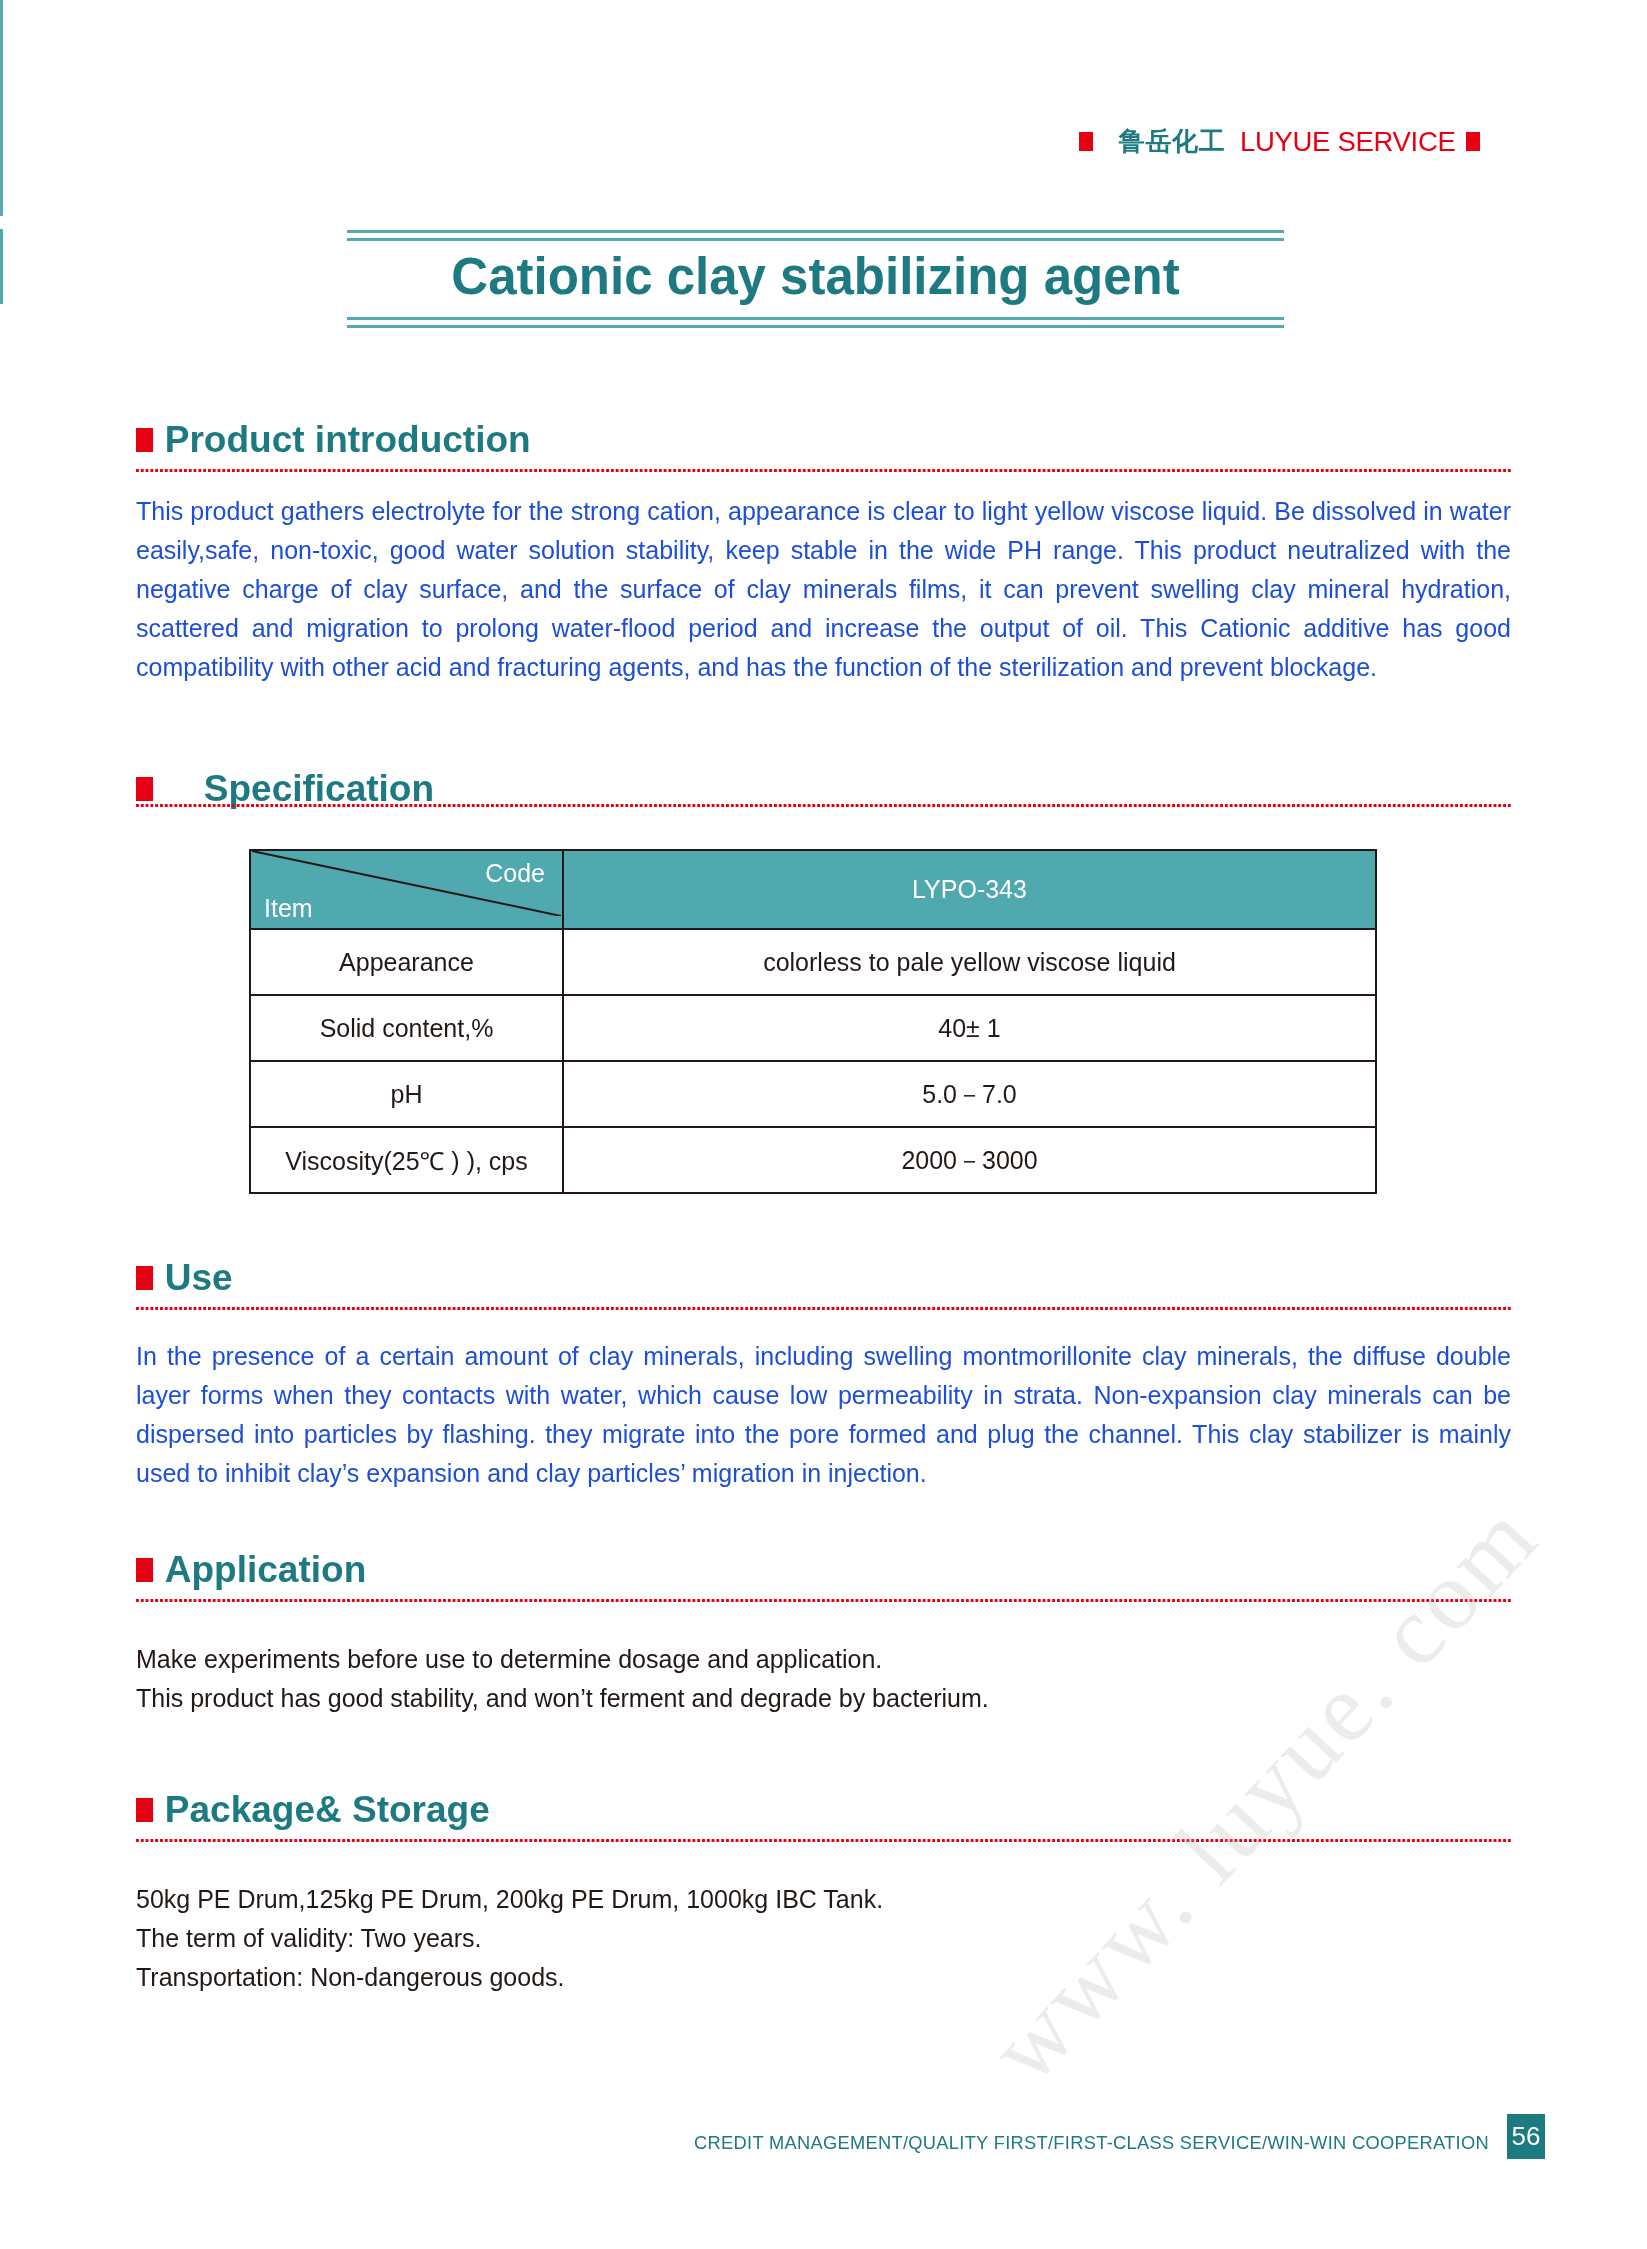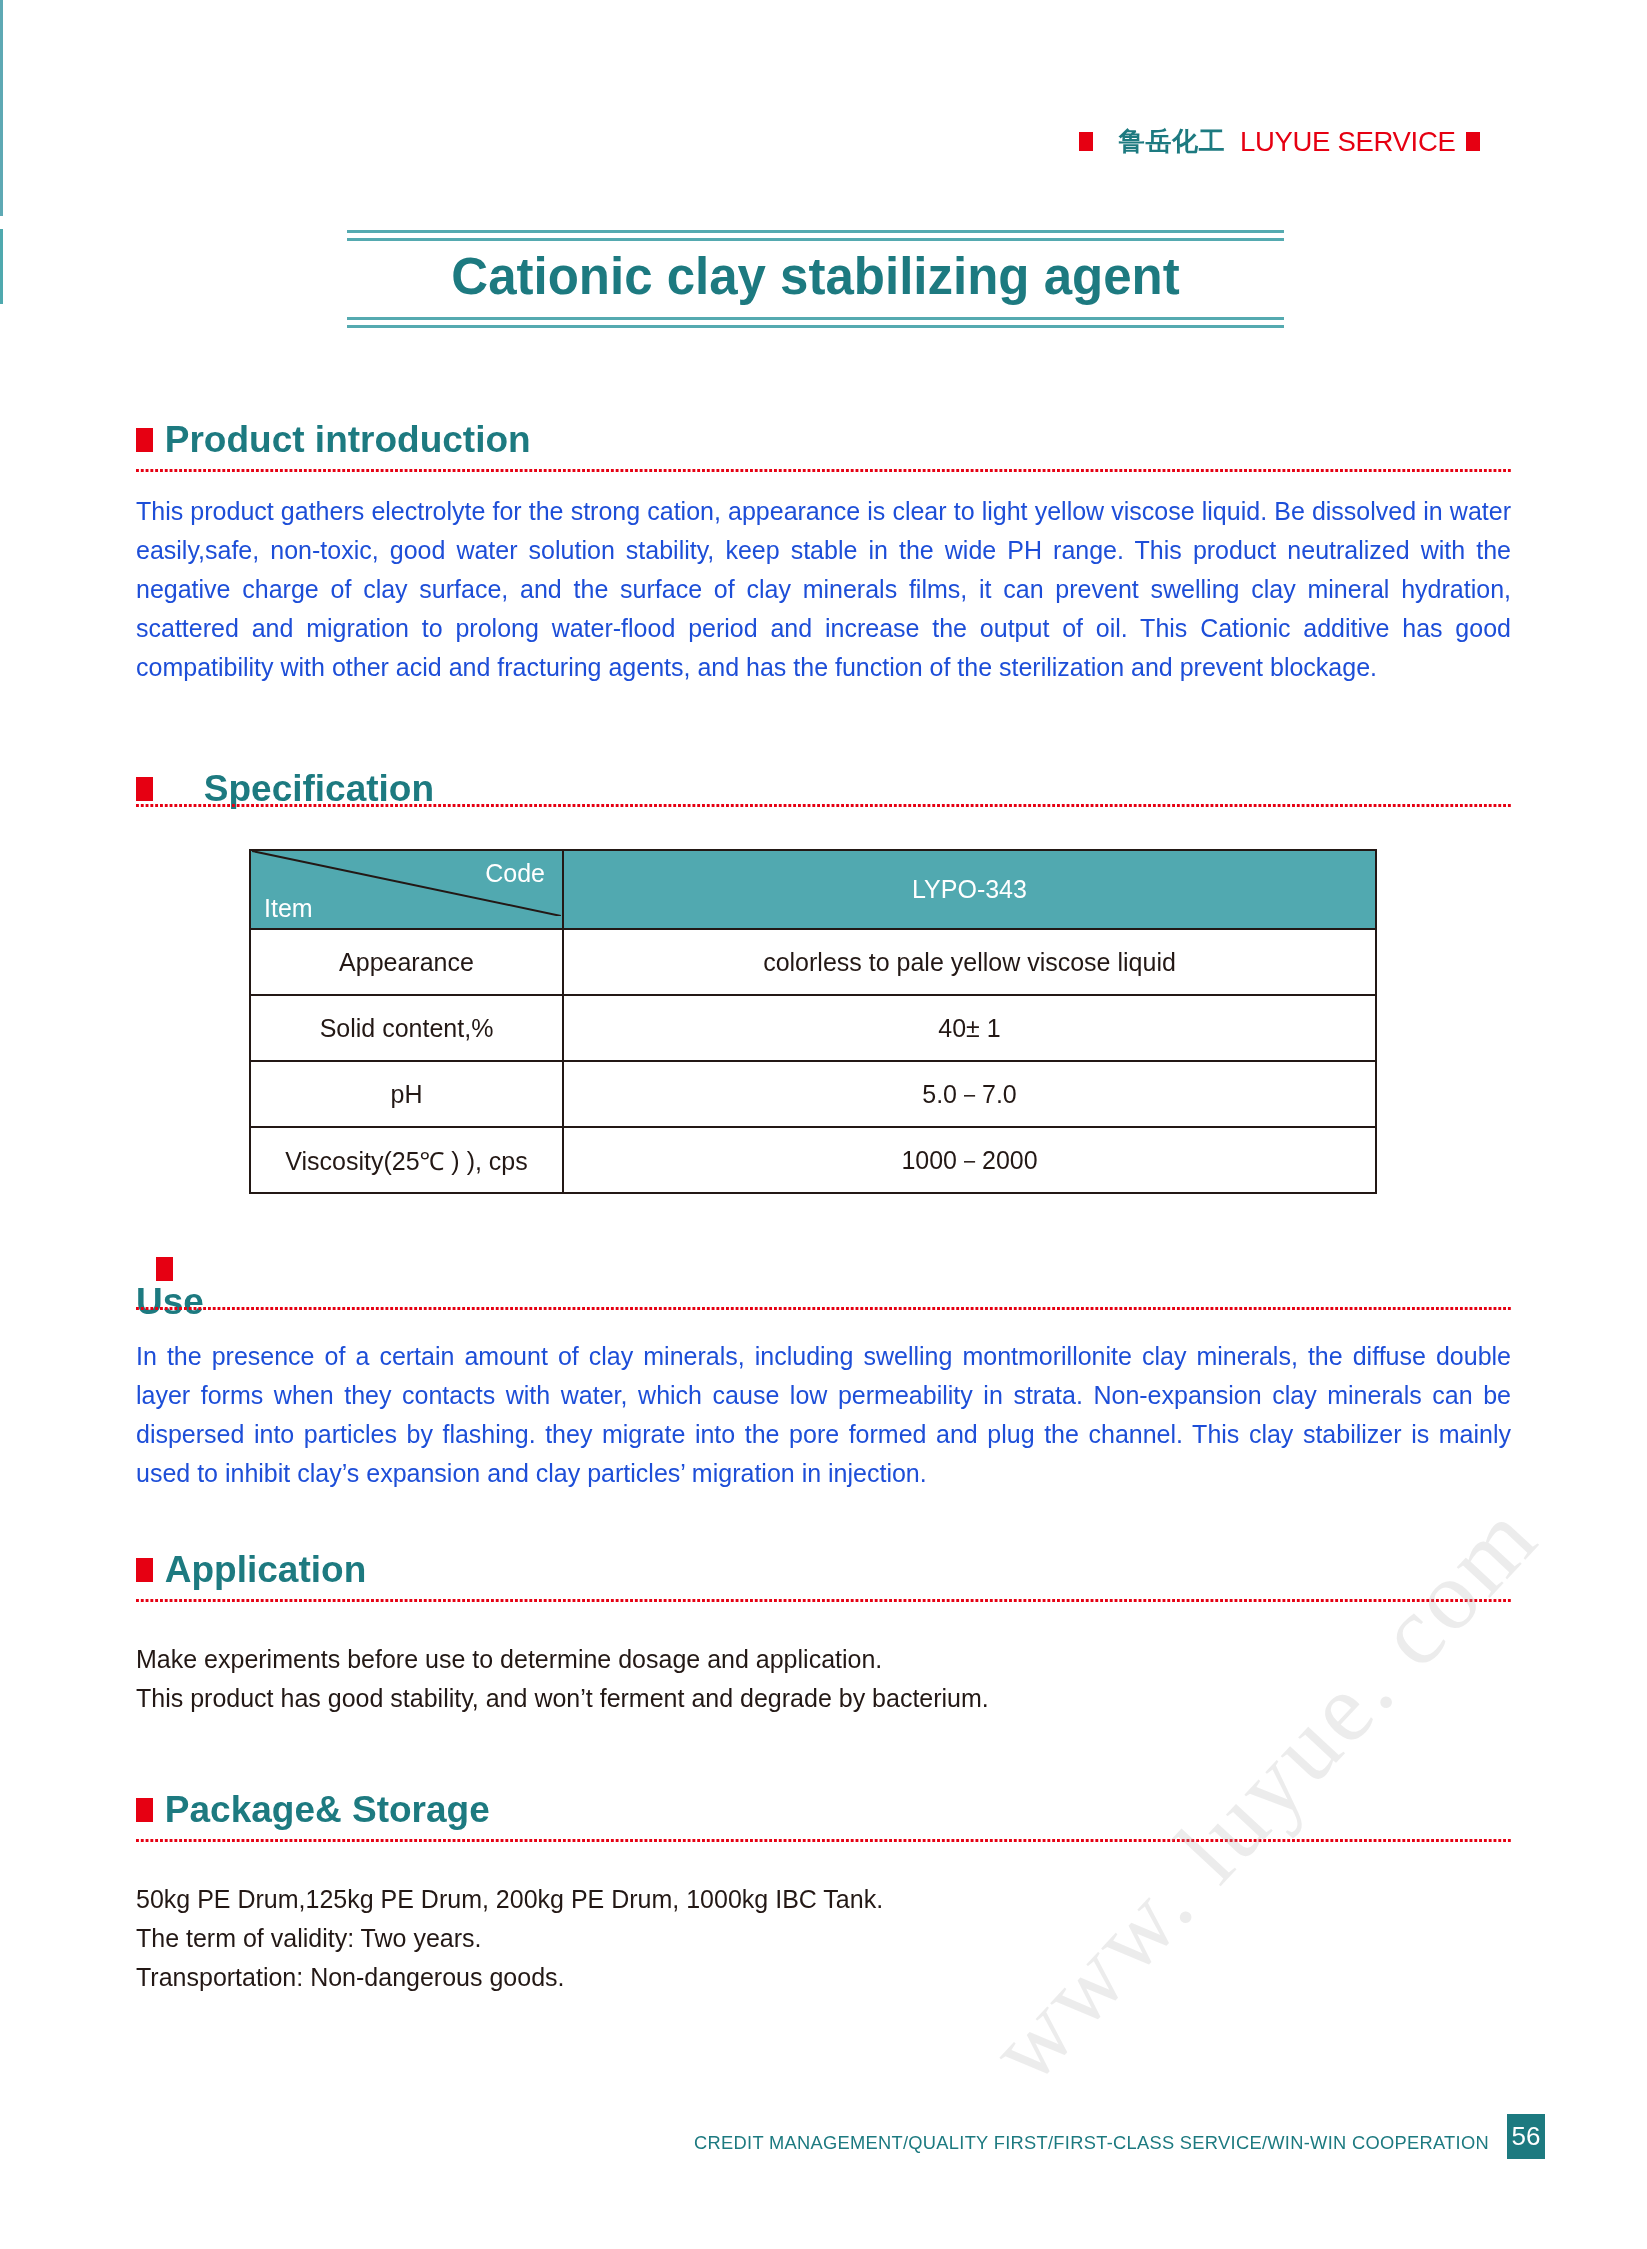--- a/index.html
+++ b/index.html
@@ -97,26 +97,26 @@
   <tr>
     <td class="c1">Solid content,%</td>
     <td>40± 1</td>
   </tr>
   <tr>
     <td class="c1">pH</td>
     <td>5.0－7.0</td>
   </tr>
   <tr>
     <td class="c1">Viscosity(25℃ ) ), cps</td>
-    <td>1000－2000</td>
+    <td>2000－3000</td>
   </tr>
 </tbody>
   </table>
 
-<div class="sec-head" style="top:1257px;flex-direction:column;">
+<div class="sec-head" style="top:1257px;">
   <span class="sq"></span>
   <span class="txt">Use</span>
 </div>
 <div class="dots" style="top:1307px;"></div>
 <div class="para" style="top:1337px;">
   <p>In the presence of a certain amount of clay minerals, including swelling montmorillonite clay minerals, the diffuse double layer forms when they contacts with water, which cause low permeability in strata. Non-expansion clay minerals can be dispersed into particles by flashing. they migrate into the pore formed and plug the channel. This clay stabilizer is mainly used to inhibit clay’s expansion and clay particles’ migration in injection.</p>
 </div>
 
 <div class="sec-head" style="top:1549px;">
   <span class="sq"></span>

